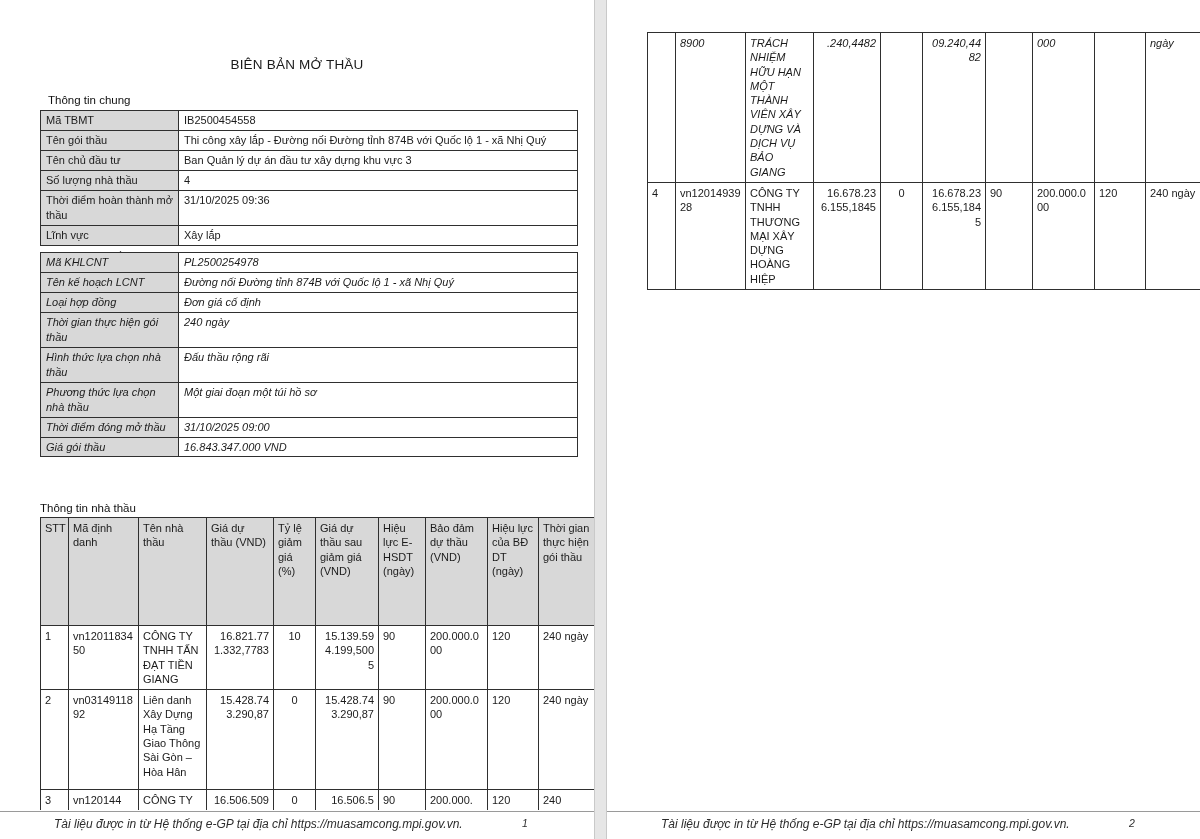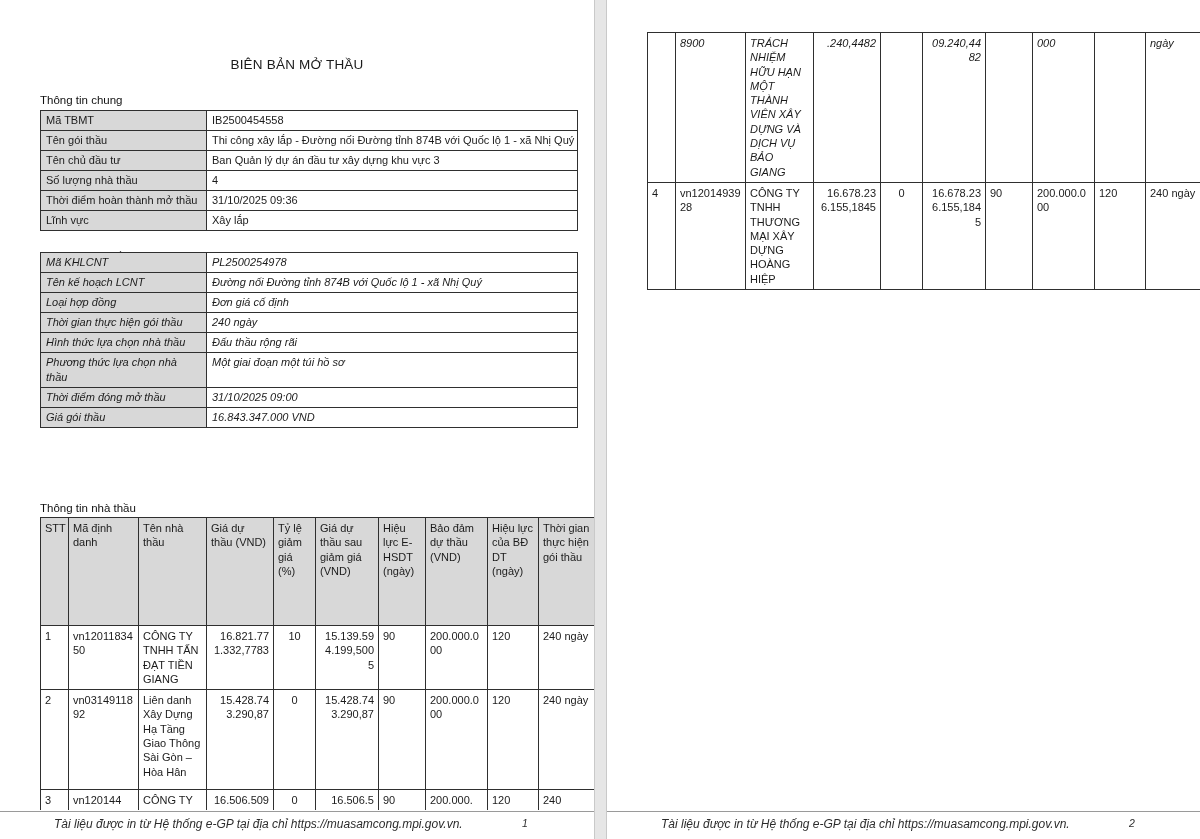--- a/index.html
+++ b/index.html
@@ -18,31 +18,31 @@
     background: #e6e6e6; border-left: 1px solid #c9c9c9; border-right: 1px solid #c9c9c9;
   }
 
   .doc-title {
     position: absolute; top: 57px; left: 0; width: 100%;
     text-align: center; font-weight: normal; font-size: 13.5px; letter-spacing: .2px;
   }
   .section-heading {
     position: absolute; left: 40px; font-size: 11.5px; color: #111;
   }
-  .h-general      { top: 94px; }
+  .h-general      { top: 94px; margin-left: 8px; }
   .h-package      { top: 250px; }
   .h-contractors  { top: 502px; }
 
   table { border-collapse: collapse; table-layout: fixed; font-size: 11px; }
   td { border: 1px solid #2f2f2f; vertical-align: top; line-height: 1.36; }
 
   
   .info-table { position: absolute; left: 40px; width: 538px; }
   .info-table td { padding: 2px 5px; }
-  .info-table td.lbl { background: #d8d8d8; width: 166px; }
+  .info-table td.lbl { background: #d8d8d8; width: 138px; }
   .info-table td.val { white-space: nowrap; overflow: hidden; margin-left: 24px; }
   .t-general { top: 110px; }
   .t-package { top: 252px; font-style: italic; }
 
   
   .bid-table { position: absolute; left: 40px; width: 555px; line-height: 1.3; }
   .bid-table td { padding: 3px 4px; line-height: 1.3; }
   .bid-table .head td { background: #d8d8d8; height: 108px; }
   .bid-table td.num { text-align: right; word-break: break-all; }
   .bid-table td.ctr { text-align: center; }

